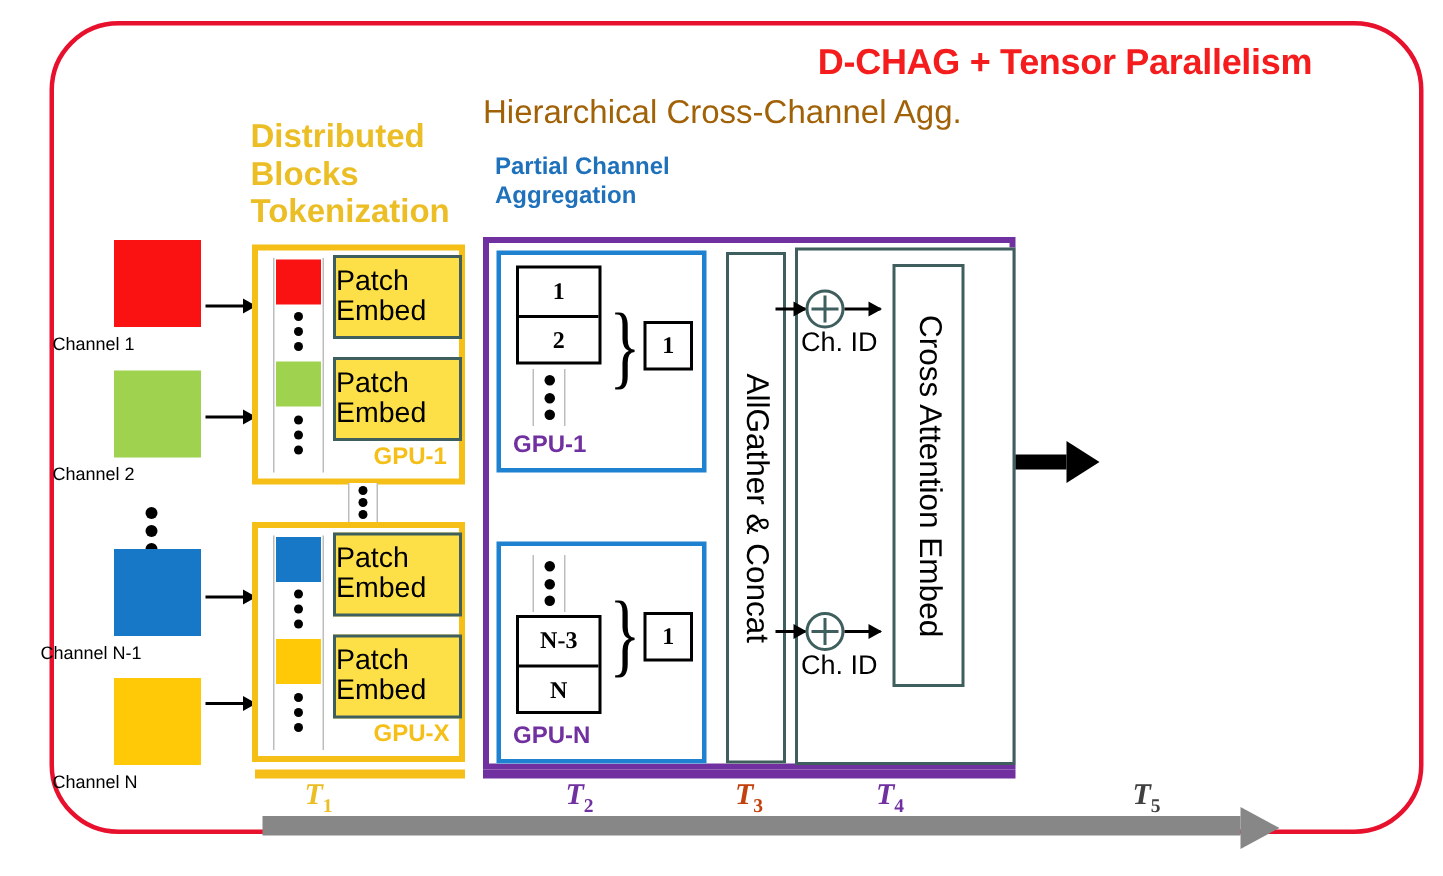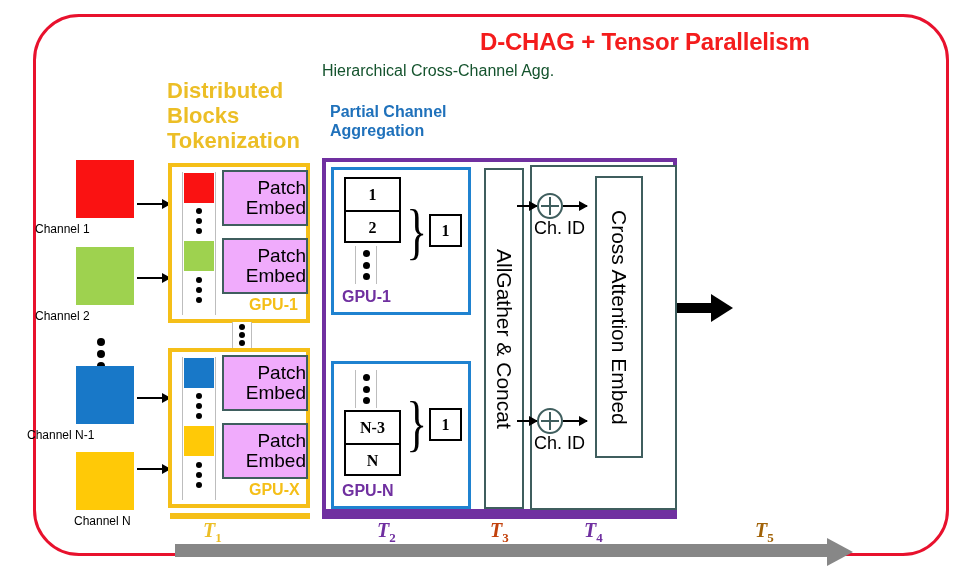--- a/index.html
+++ b/index.html
@@ -6,25 +6,25 @@
   body{width:962px;height:584px;position:relative;overflow:hidden;
        font-family:"Liberation Sans", sans-serif;color:#000;}
   .stage{position:absolute;left:0;top:0;width:962px;height:584px;}
   .abs{position:absolute;box-sizing:border-box;}
 
   
   #outer-frame{left:33px;top:14px;width:916px;height:542px;
      border:3px solid #e8112d;border-radius:46px;background:transparent;}
 
   
-  #title-main{left:480px;top:28px;width:460px;
+  #title-main{left:480px;top:28px;width:460px;text-align:center;
      font-size:24px;font-weight:bold;color:#f41c1c;letter-spacing:-.2px;}
   #title-dct{left:167px;top:78px;width:145px;font-size:22px;font-weight:bold;
      color:#ecbe26;line-height:25px;}
-  #title-hcca{left:322px;top:62px;width:420px;font-size:16px;color:#14532d;
+  #title-hcca{left:322px;top:62px;width:420px;font-size:22px;color:#a16207;
      white-space:nowrap;}
   #title-pca{left:330px;top:102px;width:200px;font-size:16px;font-weight:bold;
      color:#1f71bb;line-height:19px;}
 
   
   .chan-sq{width:58px;height:58px;}
   .chan-lbl{font-size:12px;white-space:nowrap;}
 
   
   .arrow-h{height:2px;background:#000;}
@@ -33,22 +33,22 @@
      border-bottom:5px solid transparent;}
 
   
   .vdots{display:flex;flex-direction:column;align-items:center;justify-content:space-between;}
   .vdots i{display:block;border-radius:50%;background:#000;}
 
   
   .gpu-yellow{border:4px solid #f5bf18;background:#fff;}
   .gpu-lbl-y{position:absolute;font-size:16px;font-weight:bold;color:#f5bf18;}
   .tok-col{border-left:1px solid #bdbdbd;border-right:1px solid #bdbdbd;background:#fff;}
-  .pe-box{border:2px solid #3f5e5e;background:#f0abfc;display:flex;
-     flex-direction:column;align-items:flex-end;justify-content:center;
+  .pe-box{border:2px solid #3f5e5e;background:#fde047;display:flex;
+     flex-direction:column;align-items:flex-start;justify-content:center;
      font-size:19px;line-height:20px;}
 
   
   #hcca-box{border:4px solid #7030a0;background:transparent;}
 
   
   .gpu-blue{border:3px solid #1f82d0;background:#fff;}
   .gpu-lbl-p{position:absolute;font-size:16px;font-weight:bold;color:#7030a0;}
   .tok-stack{border:2px solid #000;background:#fff;}
   .tok-cell{border-bottom:2px solid #000;display:flex;align-items:center;
@@ -125,21 +125,21 @@
   <div class="abs vdots" style="left:96px;top:338px;width:10px;height:32px;">
     <i style="width:8px;height:8px;"></i>
       <i style="width:8px;height:8px;"></i>
       <i style="width:8px;height:8px;"></i>
   </div>
 
   <div class="abs chan-sq" style="left:76px;top:366px;background:#1878c8;"></div>
   <div class="abs chan-lbl" style="left:27px;top:428px;">Channel N-1</div>
 
   <div class="abs chan-sq" style="left:76px;top:452px;background:#ffc907;"></div>
-  <div class="abs chan-lbl" style="left:35px;top:514px;margin-left:39px;">Channel N</div>
+  <div class="abs chan-lbl" style="left:35px;top:514px;">Channel N</div>
 
   <div class="abs arrow-h" style="left:137px;top:203px;width:33px;"></div>
   <div class="abs arrow-h" style="left:137px;top:277px;width:33px;"></div>
   <div class="abs arrow-h" style="left:137px;top:397px;width:33px;"></div>
   <div class="abs arrow-h" style="left:137px;top:468px;width:33px;"></div>
 
   <div class="abs gpu-yellow" style="left:168px;top:163px;width:142px;height:160px;">
     <div class="abs tok-col" style="left:10px;top:5px;width:34px;height:143px;"></div>
     <div class="abs" style="left:12px;top:6px;width:30px;height:30px;background:#fa1212;"></div>
     <div class="abs vdots" style="left:23px;top:41px;width:8px;height:26px;">
@@ -269,17 +269,17 @@
   </div>
   <div class="abs tl-lbl" style="left:377px;top:519px;color:#7030a0;">
     <span>T</span><sub>2</sub>
   </div>
   <div class="abs tl-lbl" style="left:490px;top:519px;color:#c2410c;">
     <span>T</span><sub>3</sub>
   </div>
   <div class="abs tl-lbl" style="left:584px;top:519px;color:#7030a0;">
     <span>T</span><sub>4</sub>
   </div>
-  <div class="abs tl-lbl" style="left:755px;top:519px;color:#a16207;">
+  <div class="abs tl-lbl" style="left:755px;top:519px;color:#404040;">
     <span>T</span><sub>5</sub>
   </div>
 
 </div>
 
 </body></html>

